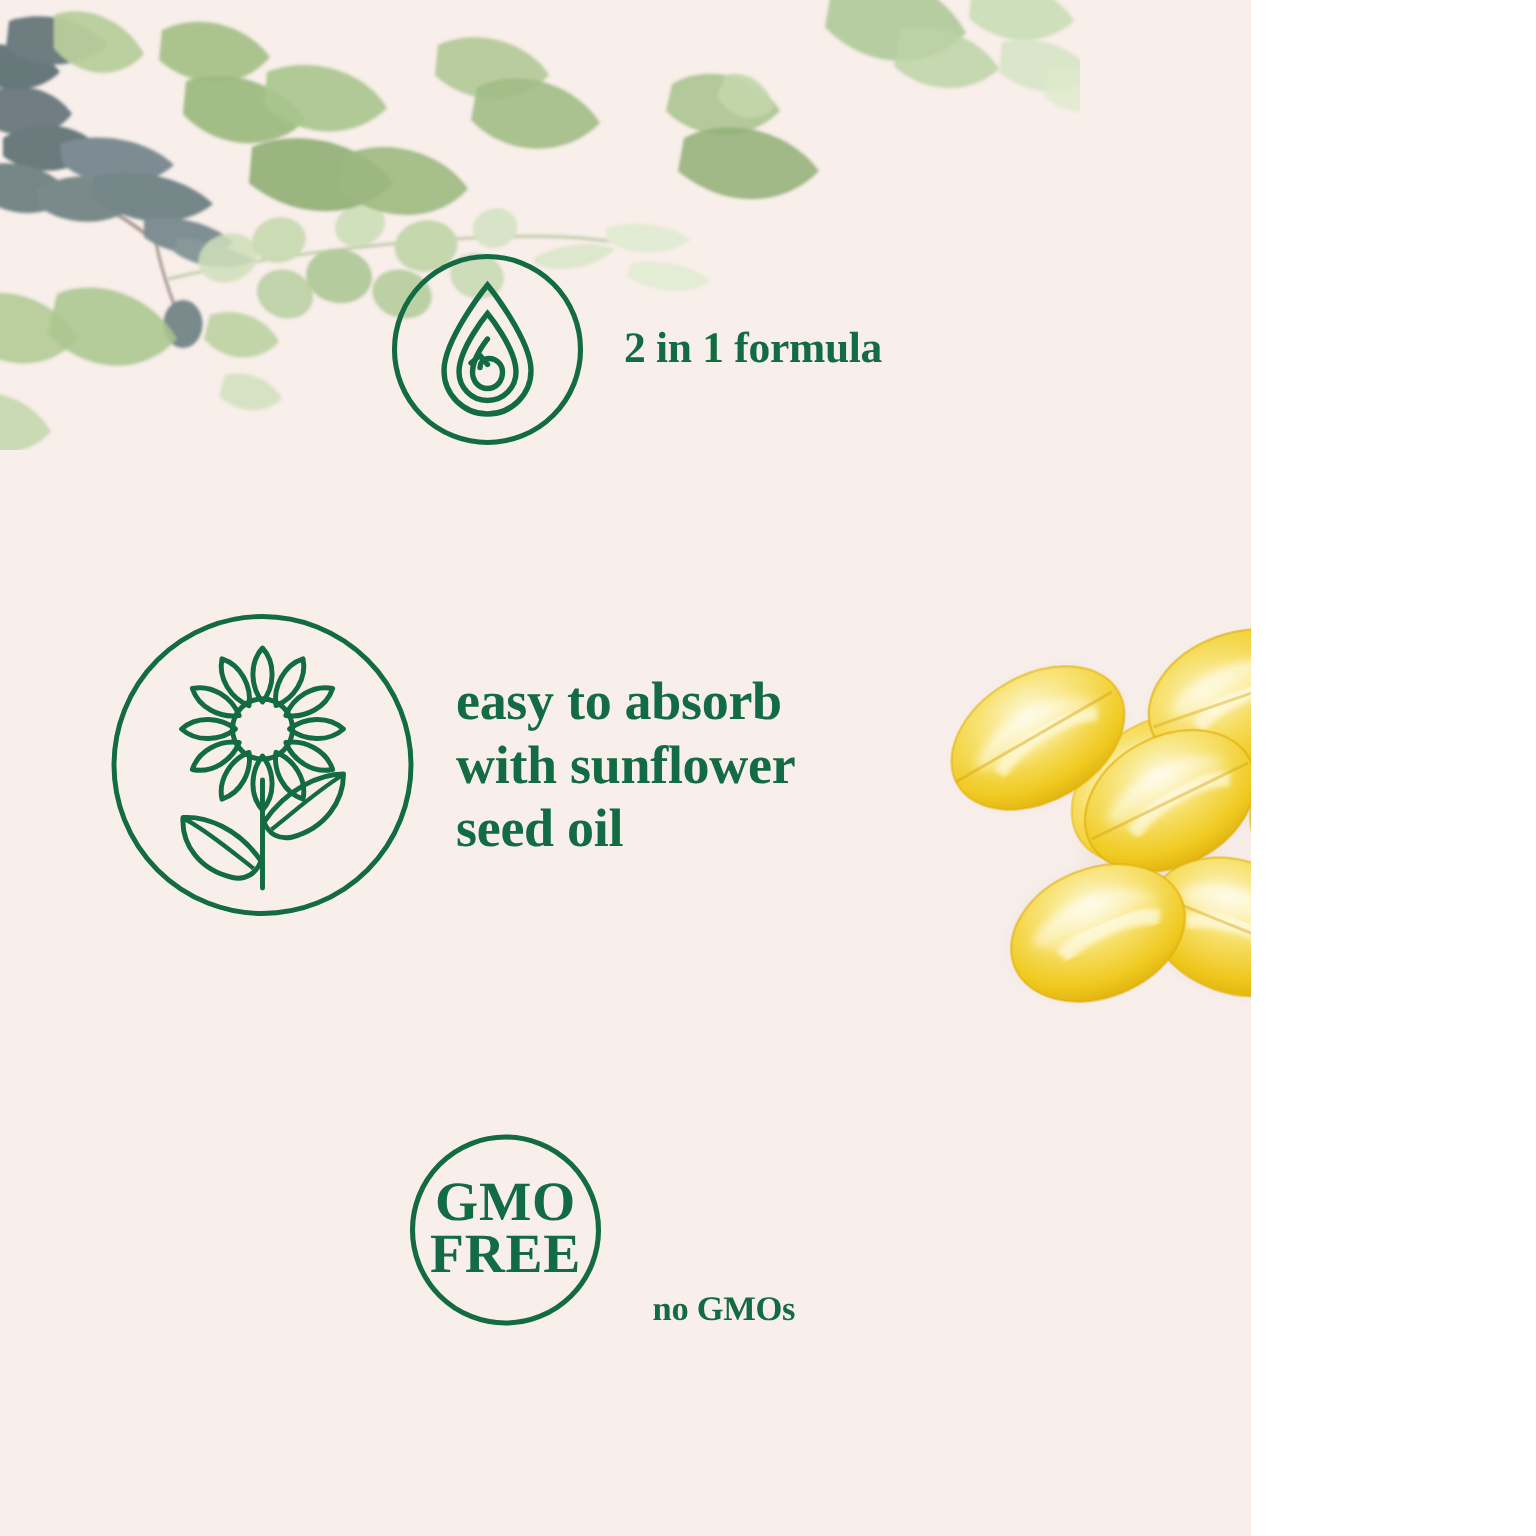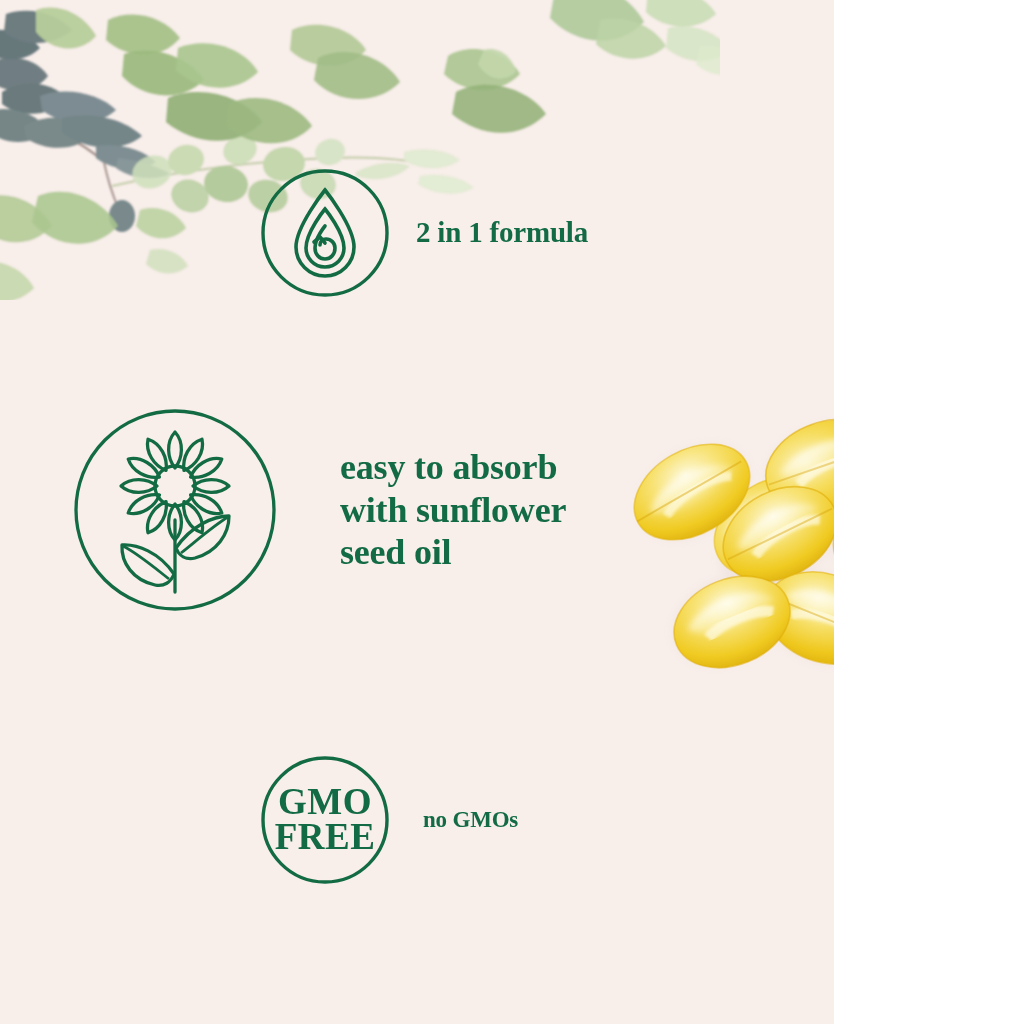--- a/index.html
+++ b/index.html
@@ -46,29 +46,29 @@
 
   
   #feature-formula { left: 260px; top: 168px; }
   #feature-formula .feature-label {
     font-size: 29px;
     margin-left: 26px;
     line-height: 1.1;
   }
 
   
-  #feature-absorb { left: 73px; top: 408px; gap: 36px; }
+  #feature-absorb { left: 73px; top: 408px; }
   #feature-absorb .feature-label {
     font-size: 36px;
     margin-left: 27px;
     line-height: 1.18;
   }
 
   
-  #feature-gmo { left: 260px; top: 755px; }
+  #feature-gmo { left: 272px; top: 755px; align-items: flex-end; }
   #feature-gmo .feature-label {
     font-size: 23px;
     margin-left: 33px;
     line-height: 1.1;
   }
 
   .gmo-text {
     position: absolute;
     left: 0; top: 0;
     width: 130px; height: 130px;

